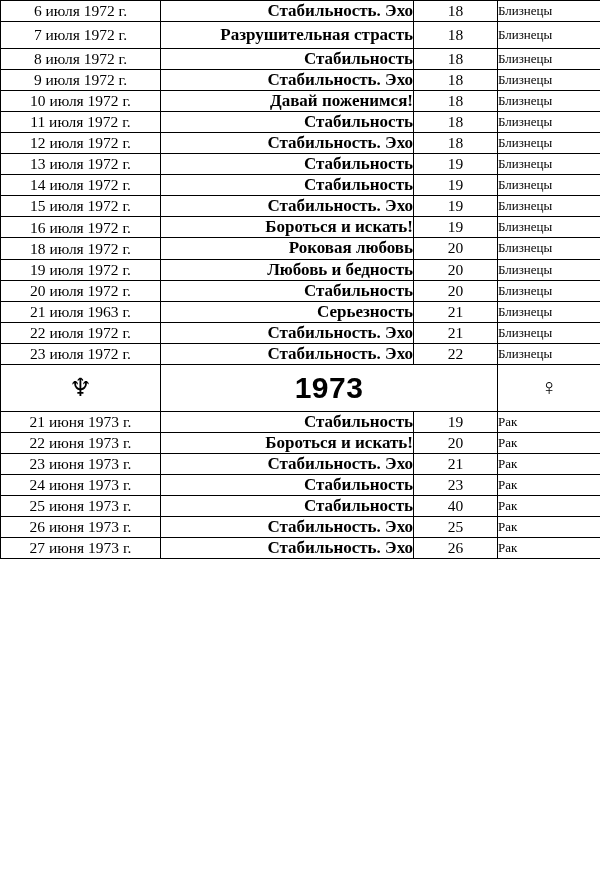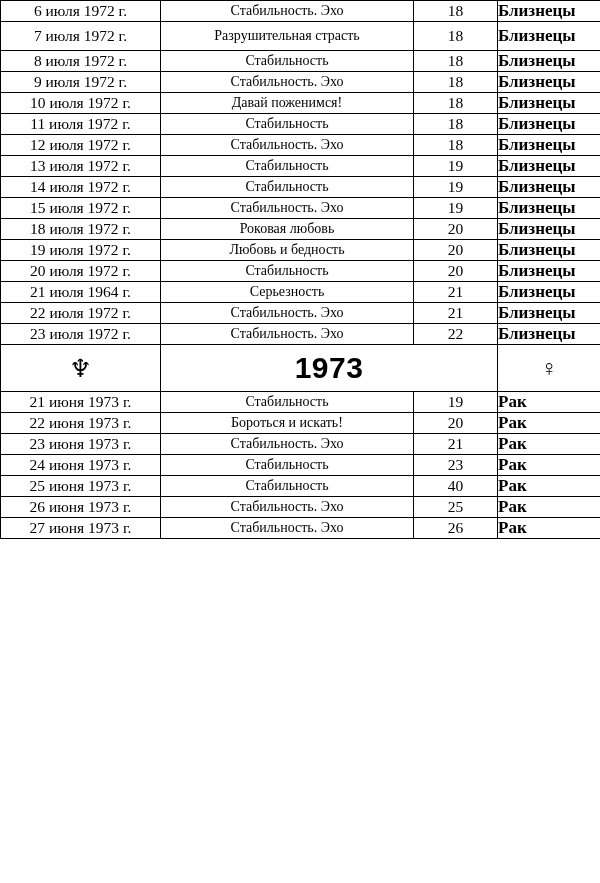--- a/index.html
+++ b/index.html
@@ -36,36 +36,35 @@
   col.c-num   { width: 84px; }
   col.c-sign  { width: 103px; }
 
   .cell-date {
     font-size: 15.5px;
     text-align: center;
     padding: 4px 2px;
     line-height: 1.15;
   }
   .cell-title {
-    font-size: 14px;
-    font-weight: normal;
-    text-align: center;
+    font-size: 17px;
+    font-weight: bold;
+    text-align: right;
     padding: 4px 6px 4px 9px;
     line-height: 1.18;
   }
   .cell-num {
     font-size: 15.5px;
     text-align: center;
     padding: 4px 2px;
   }
   .cell-sign {
-    font-size: 17px;
+    font-size: 13px;
     text-align: left;
     padding: 4px 2px 4px 9px;
-    font-weight: bold;
   }
   tr.row-tall .cell-date,
   tr.row-tall .cell-num,
   tr.row-tall .cell-sign {
     padding-top: 4px;
     padding-bottom: 4px;
   }
   
   .year-band td {
     padding: 0;
@@ -164,39 +163,45 @@
           <td class="cell-num">19</td>
           <td class="cell-sign">Близнецы</td>
         </tr>
         <tr>
           <td class="cell-date">15 июля 1972 г.</td>
           <td class="cell-title">Стабильность. Эхо</td>
           <td class="cell-num">19</td>
           <td class="cell-sign">Близнецы</td>
         </tr>
         <tr>
+          <td class="cell-date">16 июля 1972 г.</td>
+          <td class="cell-title">Бороться и искать!</td>
+          <td class="cell-num">19</td>
+          <td class="cell-sign">Близнецы</td>
+        </tr>
+        <tr>
           <td class="cell-date">18 июля 1972 г.</td>
           <td class="cell-title">Роковая любовь</td>
           <td class="cell-num">20</td>
           <td class="cell-sign">Близнецы</td>
         </tr>
         <tr>
           <td class="cell-date">19 июля 1972 г.</td>
           <td class="cell-title">Любовь и бедность</td>
           <td class="cell-num">20</td>
           <td class="cell-sign">Близнецы</td>
         </tr>
         <tr>
           <td class="cell-date">20 июля 1972 г.</td>
           <td class="cell-title">Стабильность</td>
           <td class="cell-num">20</td>
           <td class="cell-sign">Близнецы</td>
         </tr>
         <tr>
-          <td class="cell-date">21 июля 1964 г.</td>
+          <td class="cell-date">21 июля 1963 г.</td>
           <td class="cell-title">Серьезность</td>
           <td class="cell-num">21</td>
           <td class="cell-sign">Близнецы</td>
         </tr>
         <tr>
           <td class="cell-date">22 июля 1972 г.</td>
           <td class="cell-title">Стабильность. Эхо</td>
           <td class="cell-num">21</td>
           <td class="cell-sign">Близнецы</td>
         </tr>

